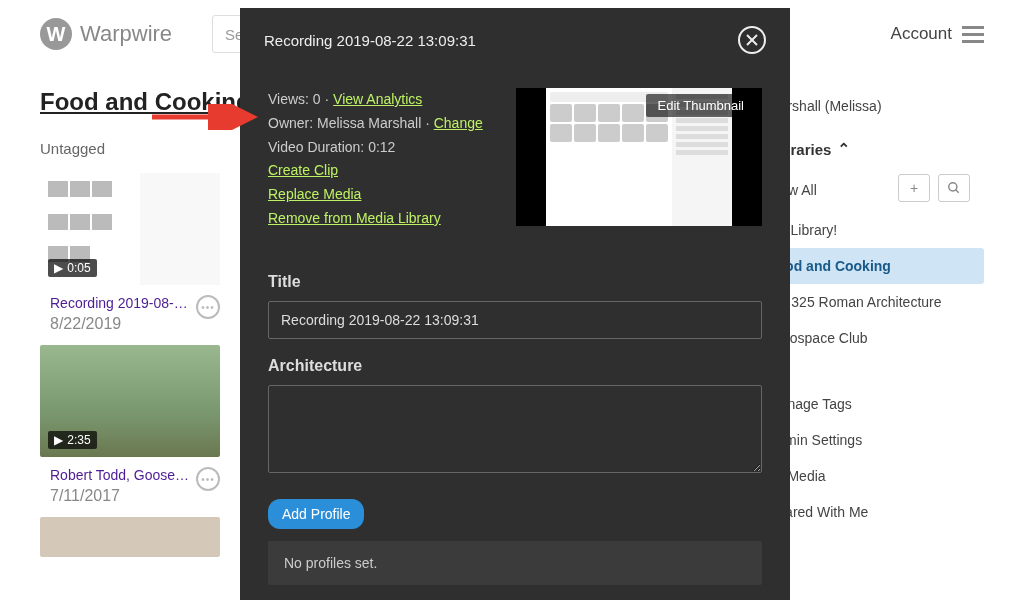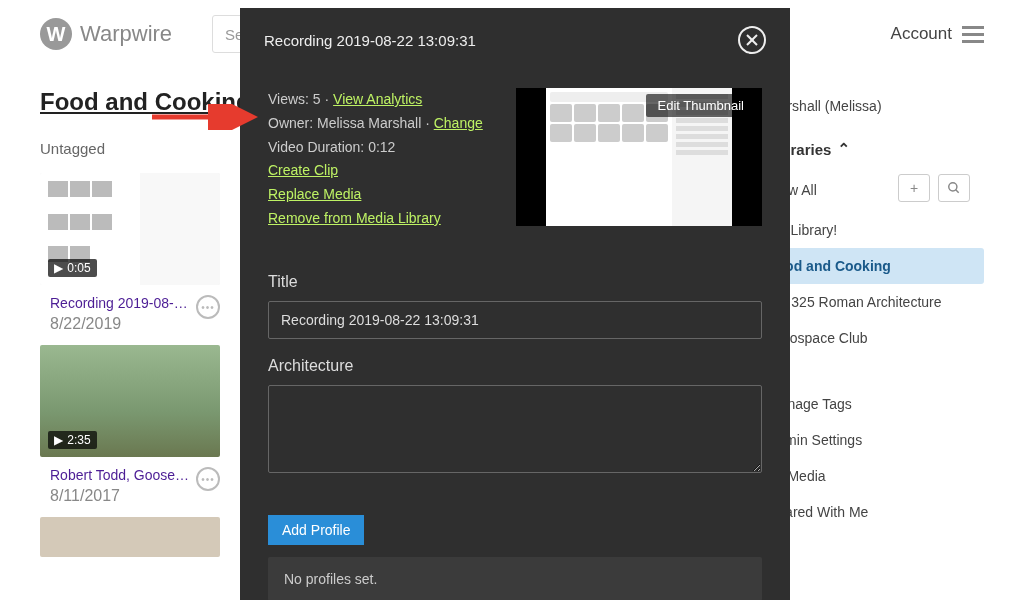--- a/index.html
+++ b/index.html
@@ -54,25 +54,25 @@
 
 .modal-body { padding: 16px 28px; display: flex; gap: 24px; }
 .info-col { flex: 1; font-size: 14px; line-height: 1.7; color: #ccc; }
 .info-col a { color: #bef264; text-decoration: underline; }
 .thumb-col { width: 246px; }
 .thumb-preview { width: 246px; height: 138px; background: #000; position: relative; }
 .thumb-preview-inner { position: absolute; left: 30px; top: 0; right: 30px; bottom: 0; background: #fff; }
 .edit-thumb { position: absolute; top: 6px; right: 6px; background: rgba(0,0,0,0.6); color: #fff; font-size: 13px; padding: 4px 12px; border-radius: 2px; cursor: pointer; }
 
 .form-section { padding: 8px 28px; }
-.form-label { font-size: 16px; color: #ddd; margin: 18px 0 10px; display: flex; align-items: center; gap: 8px; }
+.form-label { font-size: 16px; color: #ddd; margin: 18px 0 10px; display: flex; align-items: center; gap: 8px; font-weight: bold; }
 .form-input { width: 100%; background: #2f2f2f; border: 1px solid #666; color: #ddd; padding: 10px 12px; font-size: 14px; border-radius: 2px; }
 textarea.form-input { height: 88px; resize: both; }
 .profiles-row { display: flex; align-items: center; justify-content: space-between; margin-top: 22px; }
-.add-profile-btn { background: #2a8ed8; color: #fff; border: none; padding: 7px 14px; border-radius: 0; font-size: 14px; cursor: pointer; margin-top: 16px; }
+.add-profile-btn { background: #2a8ed8; color: #fff; border: none; padding: 7px 14px; border-radius: 12px; font-size: 14px; cursor: pointer; }
 .no-profiles { background: #3b3b3b; padding: 14px 16px; margin-top: 12px; font-size: 14px; color: #ccc; border-radius: 2px; }
 .help-icon { width: 18px; height: 18px; border: 1.5px solid #aaa; border-radius: 50%; display: inline-flex; align-items: center; justify-content: center; font-size: 11px; color: #aaa; }
 
 .thumb-preview-inner { display: grid; grid-template-columns: 1fr 60px; }
 .thumb-preview-inner .pl { background: #fff; padding: 4px; display: flex; flex-wrap: wrap; gap: 2px; align-content: flex-start; }
 .thumb-preview-inner .pl div { width: 22px; height: 18px; background: #ccc; border-radius: 2px; }
 .thumb-preview-inner .pl .hdr { width: 100%; height: 10px; background: #eee; }
 .thumb-preview-inner .pr { background: #f5f5f5; padding: 6px 4px; display: flex; flex-direction: column; gap: 3px; }
 .thumb-preview-inner .pr div { height: 5px; background: #ddd; }
 </style>
@@ -131,21 +131,21 @@
 
     <div style="height:12px"></div>
 
     <div class="media-card">
       <div class="thumb thumb-mock2">
         <div class="thumb-duration">▶ <span>2:35</span></div>
       </div>
       <div class="card-meta">
         <div>
           <div class="card-title">Robert Todd, Goose…</div>
-          <div class="card-date">8/11/2017</div>
+          <div class="card-date">7/11/2017</div>
         </div>
         <div class="more-icon">•••</div>
       </div>
     </div>
 
     <div style="height:12px"></div>
     <div class="media-card">
       <div class="thumb thumb-mock3" style="height:40px"></div>
     </div>
   </div>
@@ -195,21 +195,21 @@
     <div class="close-btn">
       <svg width="14" height="14" viewBox="0 0 14 14">
           <line x1="2" y1="2" x2="12" y2="12" stroke="#eee" stroke-width="2"></line>
           <line x1="12" y1="2" x2="2" y2="12" stroke="#eee" stroke-width="2"></line>
         </svg>
     </div>
   </div>
 
   <div class="modal-body">
     <div class="info-col">
-      <div><span>Views: 5 ·</span> <a>View Analytics</a></div>
+      <div><span>Views: 0 ·</span> <a>View Analytics</a></div>
       <div><span>Owner: Melissa Marshall ·</span> <a>Change</a></div>
       <div>Video Duration: 0:12</div>
       <div><a>Create Clip</a></div>
       <div><a>Replace Media</a></div>
       <div><a>Remove from Media Library</a></div>
     </div>
     <div class="thumb-col">
       <div class="thumb-preview">
         <div class="thumb-preview-inner">
           <div class="pl">

